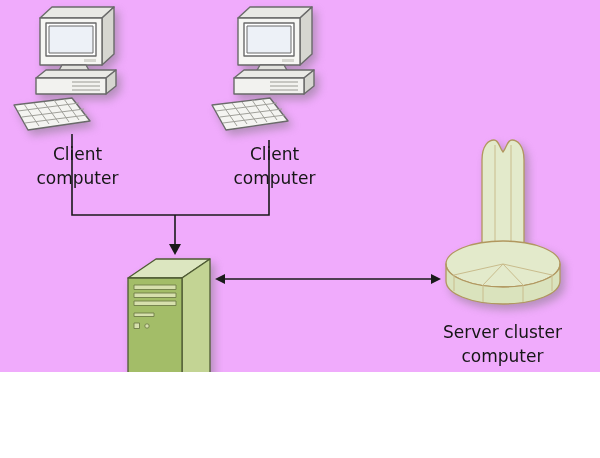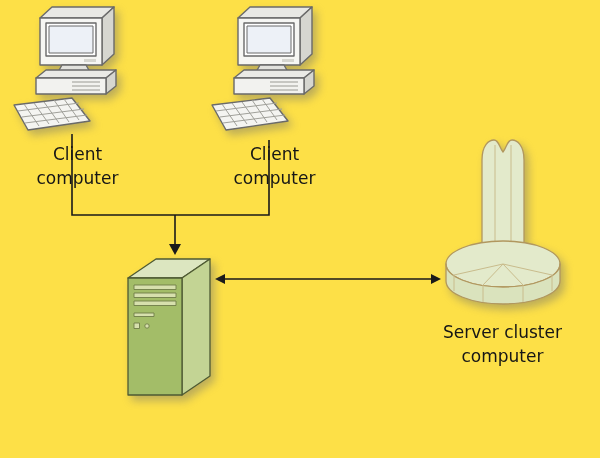--- a/index.html
+++ b/index.html
@@ -1,19 +1,19 @@
 <!DOCTYPE html>
 <html><head>
 <meta charset="utf-8">
 <style>
   html,body{margin:0;padding:0;background:#ffffff;}
   .canvas{
     position:relative;
-    width:600px;height:458px;
-    background:#fde047;
+    width:600px;height:372px;
+    background:#f0abfc;
     font-family:"DejaVu Sans","Liberation Sans",sans-serif;
     overflow:hidden;
   }
   .abs{position:absolute;}
   .node-label{
     position:absolute;
     text-align:center;
     font-size:17px;
     line-height:1.42;
     color:#161616;

